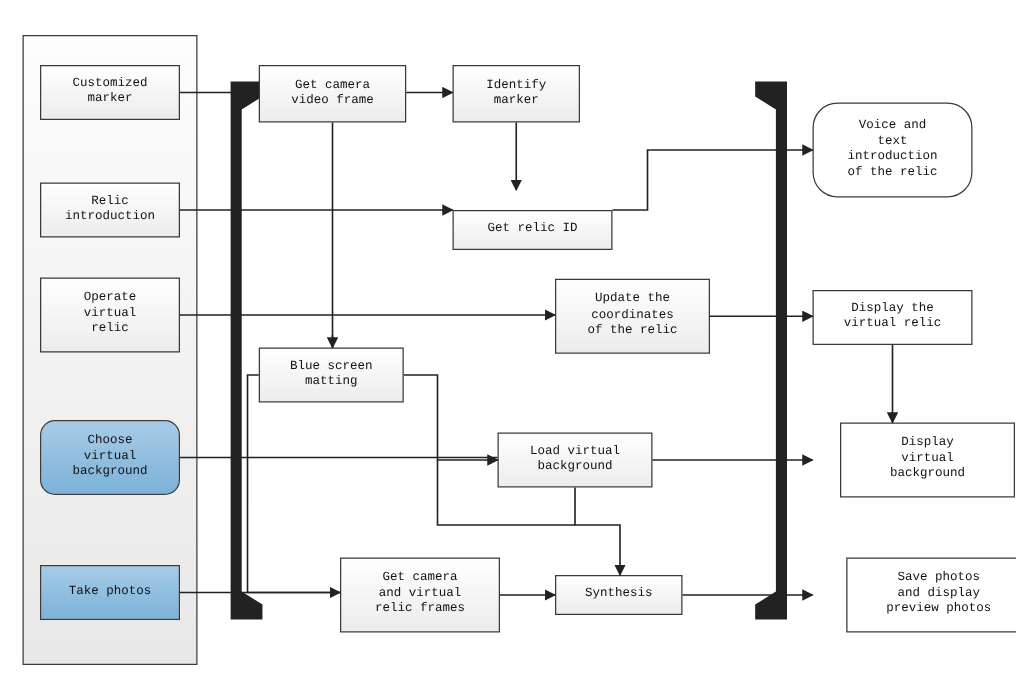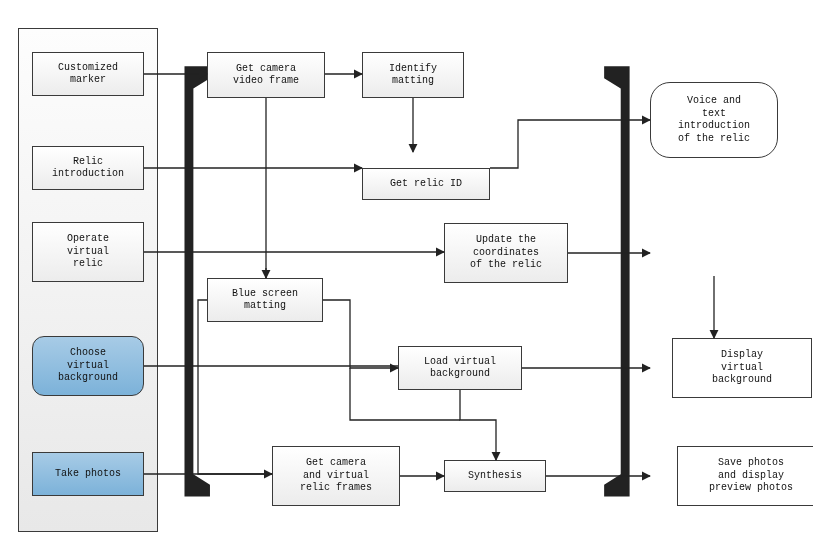--- a/index.html
+++ b/index.html
@@ -69,21 +69,21 @@
   <div class="box blue" style="left:32px; top:336px; width:112px; height:60px; white-space:pre-line;border-radius:12px;">Choose
 virtual
 background</div>
 
   <div class="box blue" style="left:32px; top:452px; width:112px; height:44px; white-space:pre-line;">Take photos</div>
 
   <div class="box" style="left:207px; top:52px; width:118px; height:46px; white-space:pre-line;">Get camera
 video frame</div>
 
   <div class="box" style="left:362px; top:52px; width:102px; height:46px; white-space:pre-line;">Identify
-matting</div>
+marker</div>
 
   <div class="box" style="left:362px; top:152px; width:128px; height:32px;margin-top:16px;">Get relic ID</div>
 
   <div class="box" style="left:444px; top:223px; width:124px; height:60px; white-space:pre-line;">Update the
 coordinates
 of the relic</div>
 
   <div class="box" style="left:207px; top:278px; width:116px; height:44px; white-space:pre-line;">Blue screen
 matting</div>
 
@@ -94,20 +94,22 @@
 and virtual
 relic frames</div>
 
   <div class="box" style="left:444px; top:460px; width:102px; height:32px;">Synthesis</div>
 
   <div class="box flat" style="left:650px; top:82px; width:128px; height:76px; white-space:pre-line;border-radius:20px;">Voice and
 text
 introduction
 of the relic</div>
 
+  <div class="box flat" style="left:650px; top:232px; width:128px; height:44px; white-space:pre-line;">Display the
+virtual relic</div>
 
   <div class="box flat" style="left:672px; top:338px; width:140px; height:60px; white-space:pre-line;">Display
 virtual
 background</div>
 
   <div class="box flat" style="left:650px; top:446px; width:148px; height:60px; white-space:pre-line;margin-left:27px;">Save photos
 and display
 preview photos</div>
 
   <svg class="edges">

